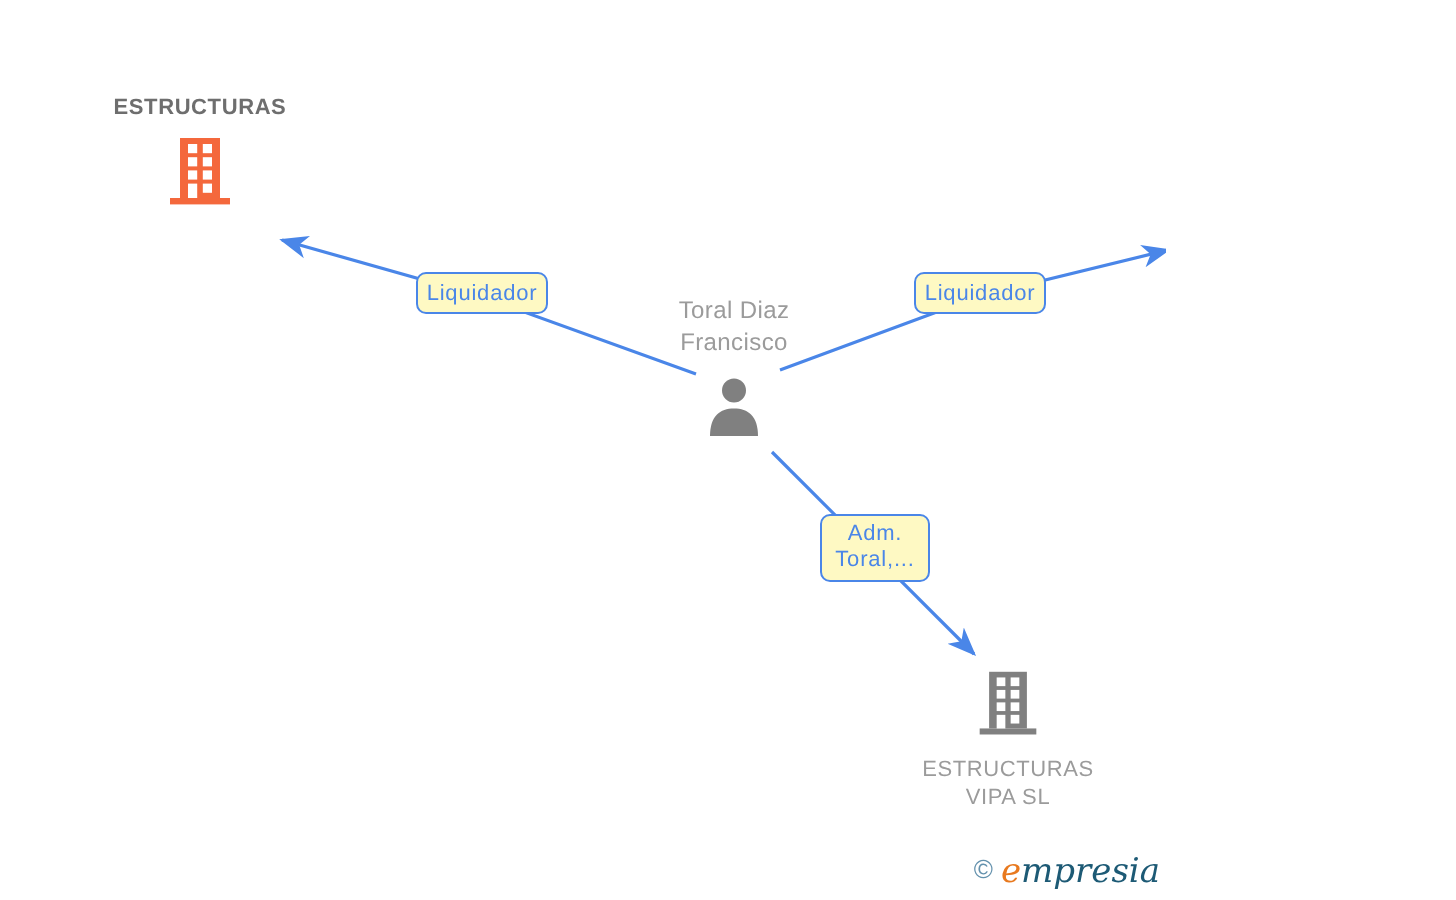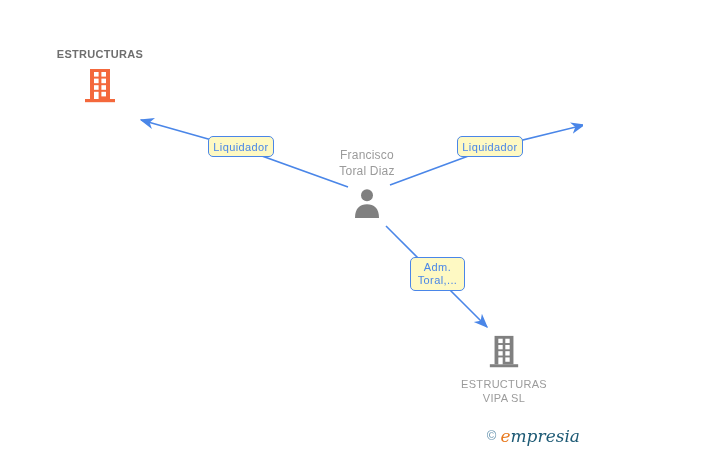--- a/index.html
+++ b/index.html
@@ -129,22 +129,22 @@
           <rect x="12" y="18.2" width="4.6" height="4.6"></rect>
             <rect x="19.4" y="18.2" width="4.6" height="4.6"></rect>
           <rect x="12" y="24.8" width="4.6" height="7.2"></rect>
             <rect x="19.4" y="24.8" width="4.6" height="4.6"></rect>
         </g>
       </svg>
     </span>
   </div>
 
   <div class="node" style="left:308px; top:147px; width:118px;">
+    <div class="person-title">Toral Diaz</div>
     <div class="person-title">Francisco</div>
-    <div class="person-title">Toral Diaz</div>
     <span class="icon-wrap" style="width:30px; margin-top:9px;">
       <svg width="30" height="30" viewBox="0 0 30 30">
         <circle cx="15" cy="7.2" r="6" fill="#808080"></circle>
         <path d="M3,30 C3,20 8,16.2 15,16.2 C22,16.2 27,20 27,30 Z" fill="#808080"></path>
       </svg>
     </span>
   </div>
 
   <div class="node" style="left:428px; top:333px; width:152px;">
     <span class="icon-wrap" style="width:34px;">

